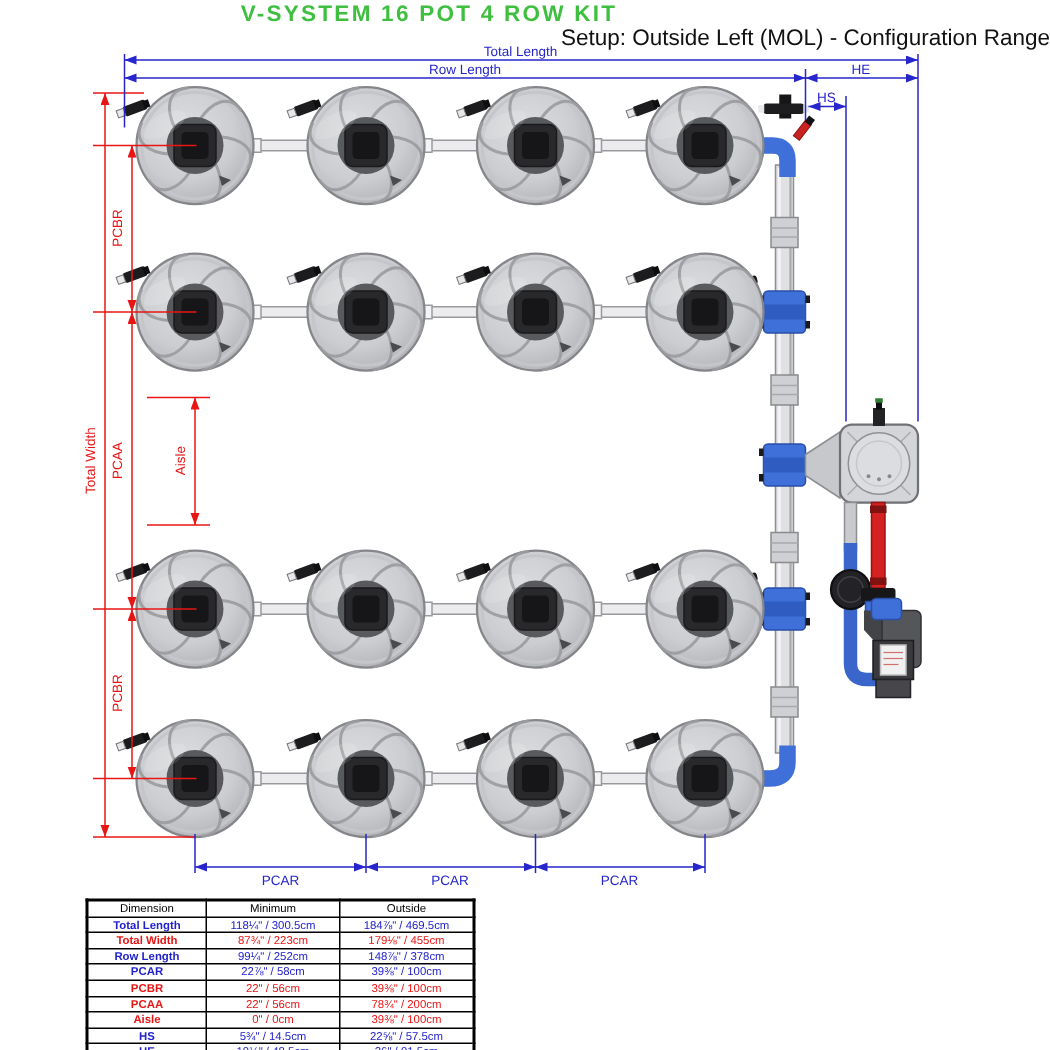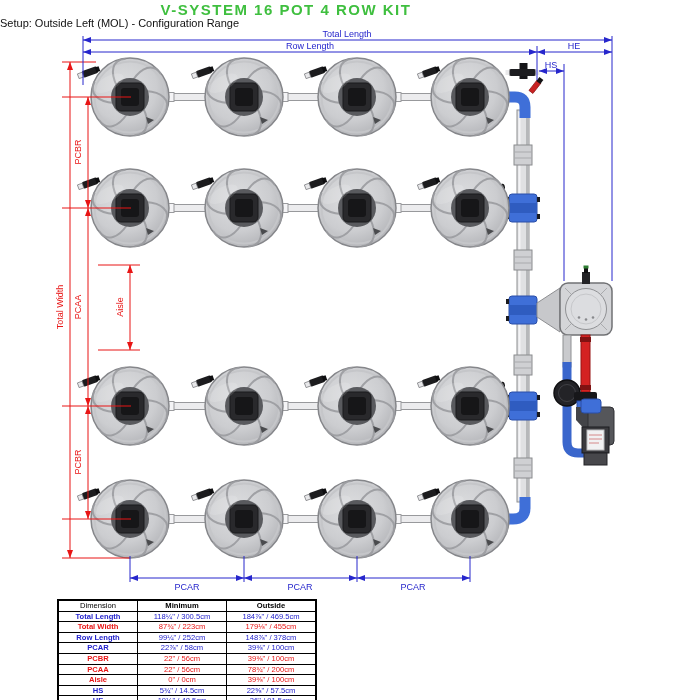--- a/index.html
+++ b/index.html
@@ -6,36 +6,36 @@
   body{
     width:700px;height:700px;position:relative;background:#ffffff;
     font-family:"Liberation Sans",sans-serif;overflow:hidden;
   }
   .page-title{
     position:absolute;top:1px;left:0;width:572px;text-align:center;
     font-size:15px;font-weight:bold;letter-spacing:1.5px;color:#3fbf3f;
     z-index:5;
   }
   .page-subtitle{
-    position:absolute;top:17px;left:0;width:700px;text-align:left;
-    font-size:11px;color:#111;z-index:5;
+    position:absolute;top:17px;left:0;width:700px;text-align:right;
+    font-size:15px;color:#111;z-index:5;
   }
   #diagram{position:absolute;top:0;left:0;}
   .dim-label{font-size:9px;fill:#2626cc;}
   .dim-label-red{font-size:9px;fill:#e81515;}
   table.dims{
     position:absolute;left:57px;top:599px;border-collapse:collapse;
     border:2px solid #000;background:#fff;z-index:6;
   }
   table.dims th,table.dims td{
     border:1px solid #000;font-size:7.6px;line-height:7.6px;
     padding:1px 3px;text-align:center;white-space:nowrap;
   }
   table.dims th{font-weight:normal;color:#000;width:72px;margin-left:16px;}
-  table.dims th.valcol{width:82px;font-weight:bold;}
+  table.dims th.valcol{width:82px;}
   td.blue{color:#2222cc;}
   td.red{color:#e81515;}
   td.dim-name{font-weight:bold;}
 </style>
 </head>
 <body>
 
 <div class="page-title">V-SYSTEM 16 POT 4 ROW KIT</div>
 <div class="page-subtitle">Setup: Outside Left (MOL) - Configuration Range</div>
 

